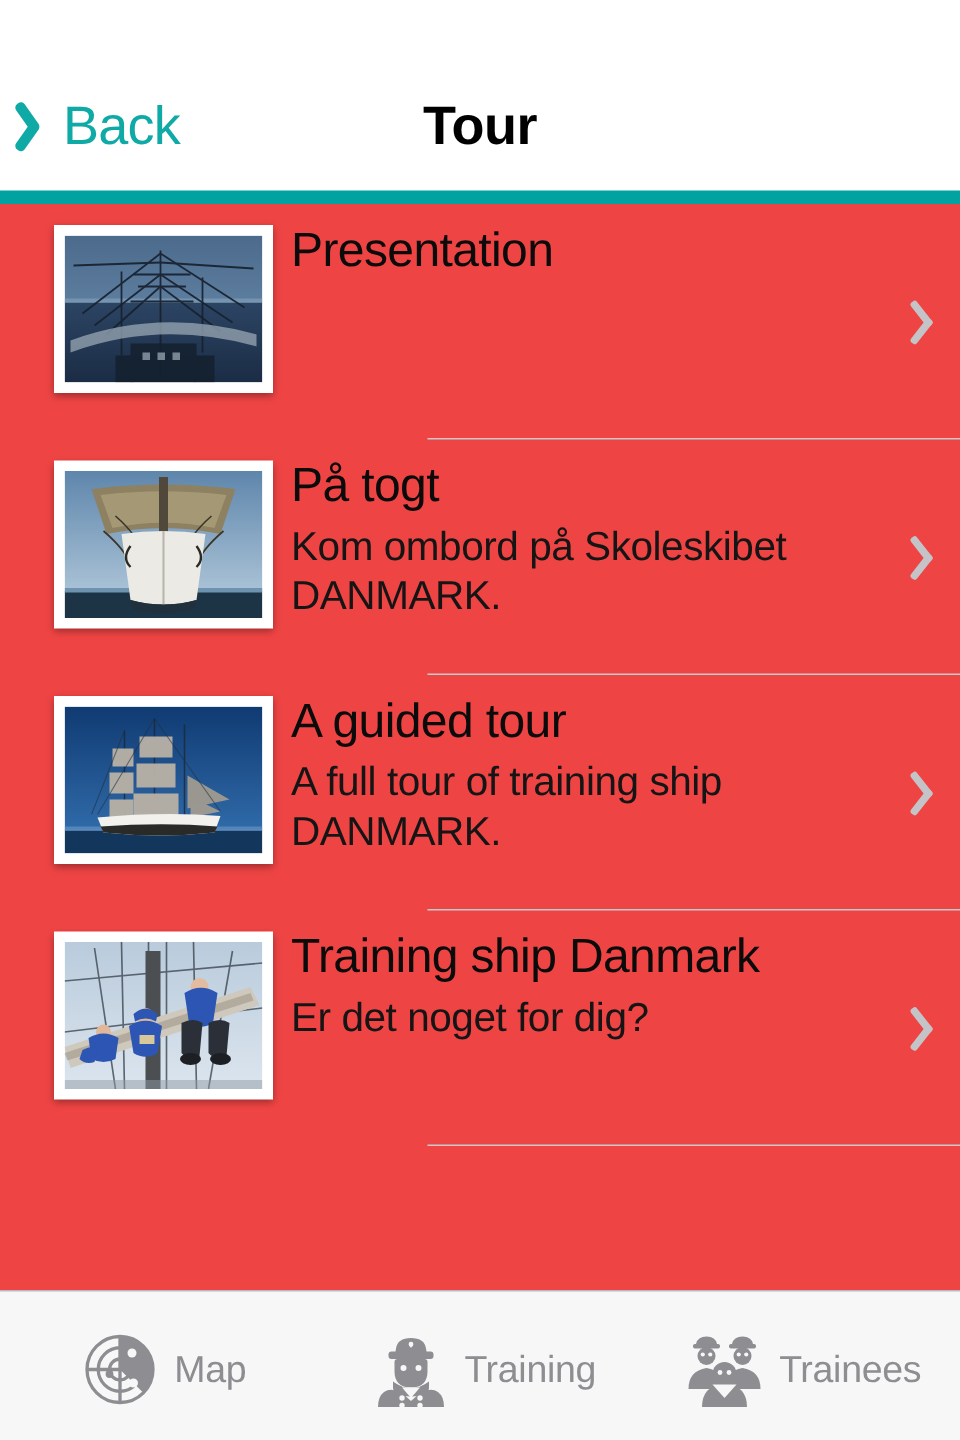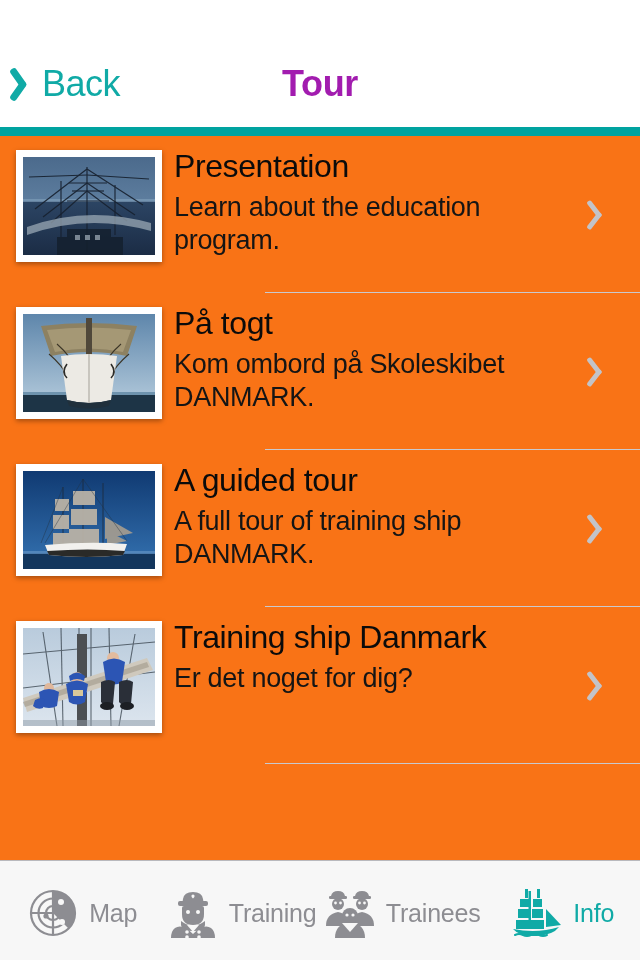--- a/index.html
+++ b/index.html
@@ -46,27 +46,27 @@
               gap:6px; cursor:pointer;text-align:center; }
   .chev-back { width:22px; height:38px; position:relative; }
   .chev-back:before, .chev-back:after {
     content:""; position:absolute; left:7px; width:7px; height:22px;
     background:#10AAA6; border-radius:3px;
   }
   .chev-back:before { top:0px;  transform:rotate(-35deg); transform-origin:bottom center; }
   .chev-back:after  { top:17px; transform:rotate(35deg);  transform-origin:top center; }
   .nav-back-label { font-size:36px; color:#10AAA6; letter-spacing:-0.5px; }
   .nav-title { position:absolute; left:0; width:640px; text-align:center;
-               font-size:36px; font-weight:bold; color:#a21caf; letter-spacing:-0.3px; }
+               font-size:36px; font-weight:bold; color:#000000; letter-spacing:-0.3px; }
   .nav-accent { position:absolute; top:127px; left:0; width:640px; height:9px;
                 background:#00A3A0; }
 
   
   .list { position:absolute; top:136px; left:0; width:640px; height:724px;
-          background:#f97316; overflow:hidden; }
+          background:#ef4444; overflow:hidden;padding-left:20px; }
   .row { position:relative; width:640px; height:157px; display:flex;
          align-items:flex-start; cursor:pointer; }
   .thumb-wrap {
     margin:14px 0 0 16px; width:146px; height:112px;
     background:#ffffff; padding:7px;
     box-shadow:0 2px 5px rgba(0,0,0,0.35);
     flex:none;
   }
   .thumb { width:100%; height:100%; overflow:hidden; position:relative; }
   .thumb svg { display:block; width:100%; height:100%; }
@@ -157,21 +157,20 @@
             <g fill="#c9d6e0" opacity=".55">
               <rect x="52" y="78" width="5" height="5"></rect>
               <rect x="62" y="78" width="5" height="5"></rect>
               <rect x="72" y="78" width="5" height="5"></rect>
             </g>
           </svg>
         </div>
       </div>
       <div class="row-text">
         <div class="row-title">Presentation</div>
-        <div class="row-sub">Learn about the education program.</div>
       </div>
       <span class="row-chev"></span>
       <span class="sep"></span>
     </div>
 
     <div class="row">
       <div class="thumb-wrap">
         <div class="thumb">
           <svg viewBox="0 0 132 98" preserveAspectRatio="none">
             <defs>
@@ -381,39 +380,16 @@
               <circle cx="42.5" cy="15" r="1.4"></circle>
             <circle cx="25" cy="27" r="1.6"></circle>
               <circle cx="31" cy="27" r="1.6"></circle>
             <path d="M28 44 l-8 -9 h16 z"></path>
           </g>
         </svg>
       </span>
       <span class="tab-label">Trainees</span>
     </div>
 
-    <div class="tab active">
-      <span class="tab-icon">
-        <svg width="56" height="52" viewBox="0 0 56 52">
-          <g fill="#10AAA6">
-            <rect x="16" y="2" width="3" height="9"></rect>
-            <rect x="28" y="2" width="3" height="9"></rect>
-            <path d="M11 12 h9 v8 h-9 z"></path>
-            <path d="M24 12 h9 v8 h-9 z"></path>
-            <path d="M9 22 h11 v9 h-11 z"></path>
-            <path d="M23 22 h11 v9 h-11 z"></path>
-            <path d="M7 33 h13 v9 h-13 z"></path>
-            <path d="M22 33 h13 v9 h-13 z"></path>
-            <path d="M37 22 L52 38 L37 40 Z"></path>
-            <path d="M4 42 q24 5 46 -2 q-6 8 -22 9 q-17 1 -24 -7 z"></path>
-            <rect x="19.5" y="4" width="2.5" height="38"></rect>
-          </g>
-          <g stroke="#10AAA6" stroke-width="2" fill="none" stroke-linecap="round">
-            <path d="M6 48 q4 -2 8 0 t8 0 t8 0 t8 0"></path>
-          </g>
-        </svg>
-      </span>
-      <span class="tab-label">Info</span>
-    </div>
 
   </div>
 
 </div>
 
 </body></html>

